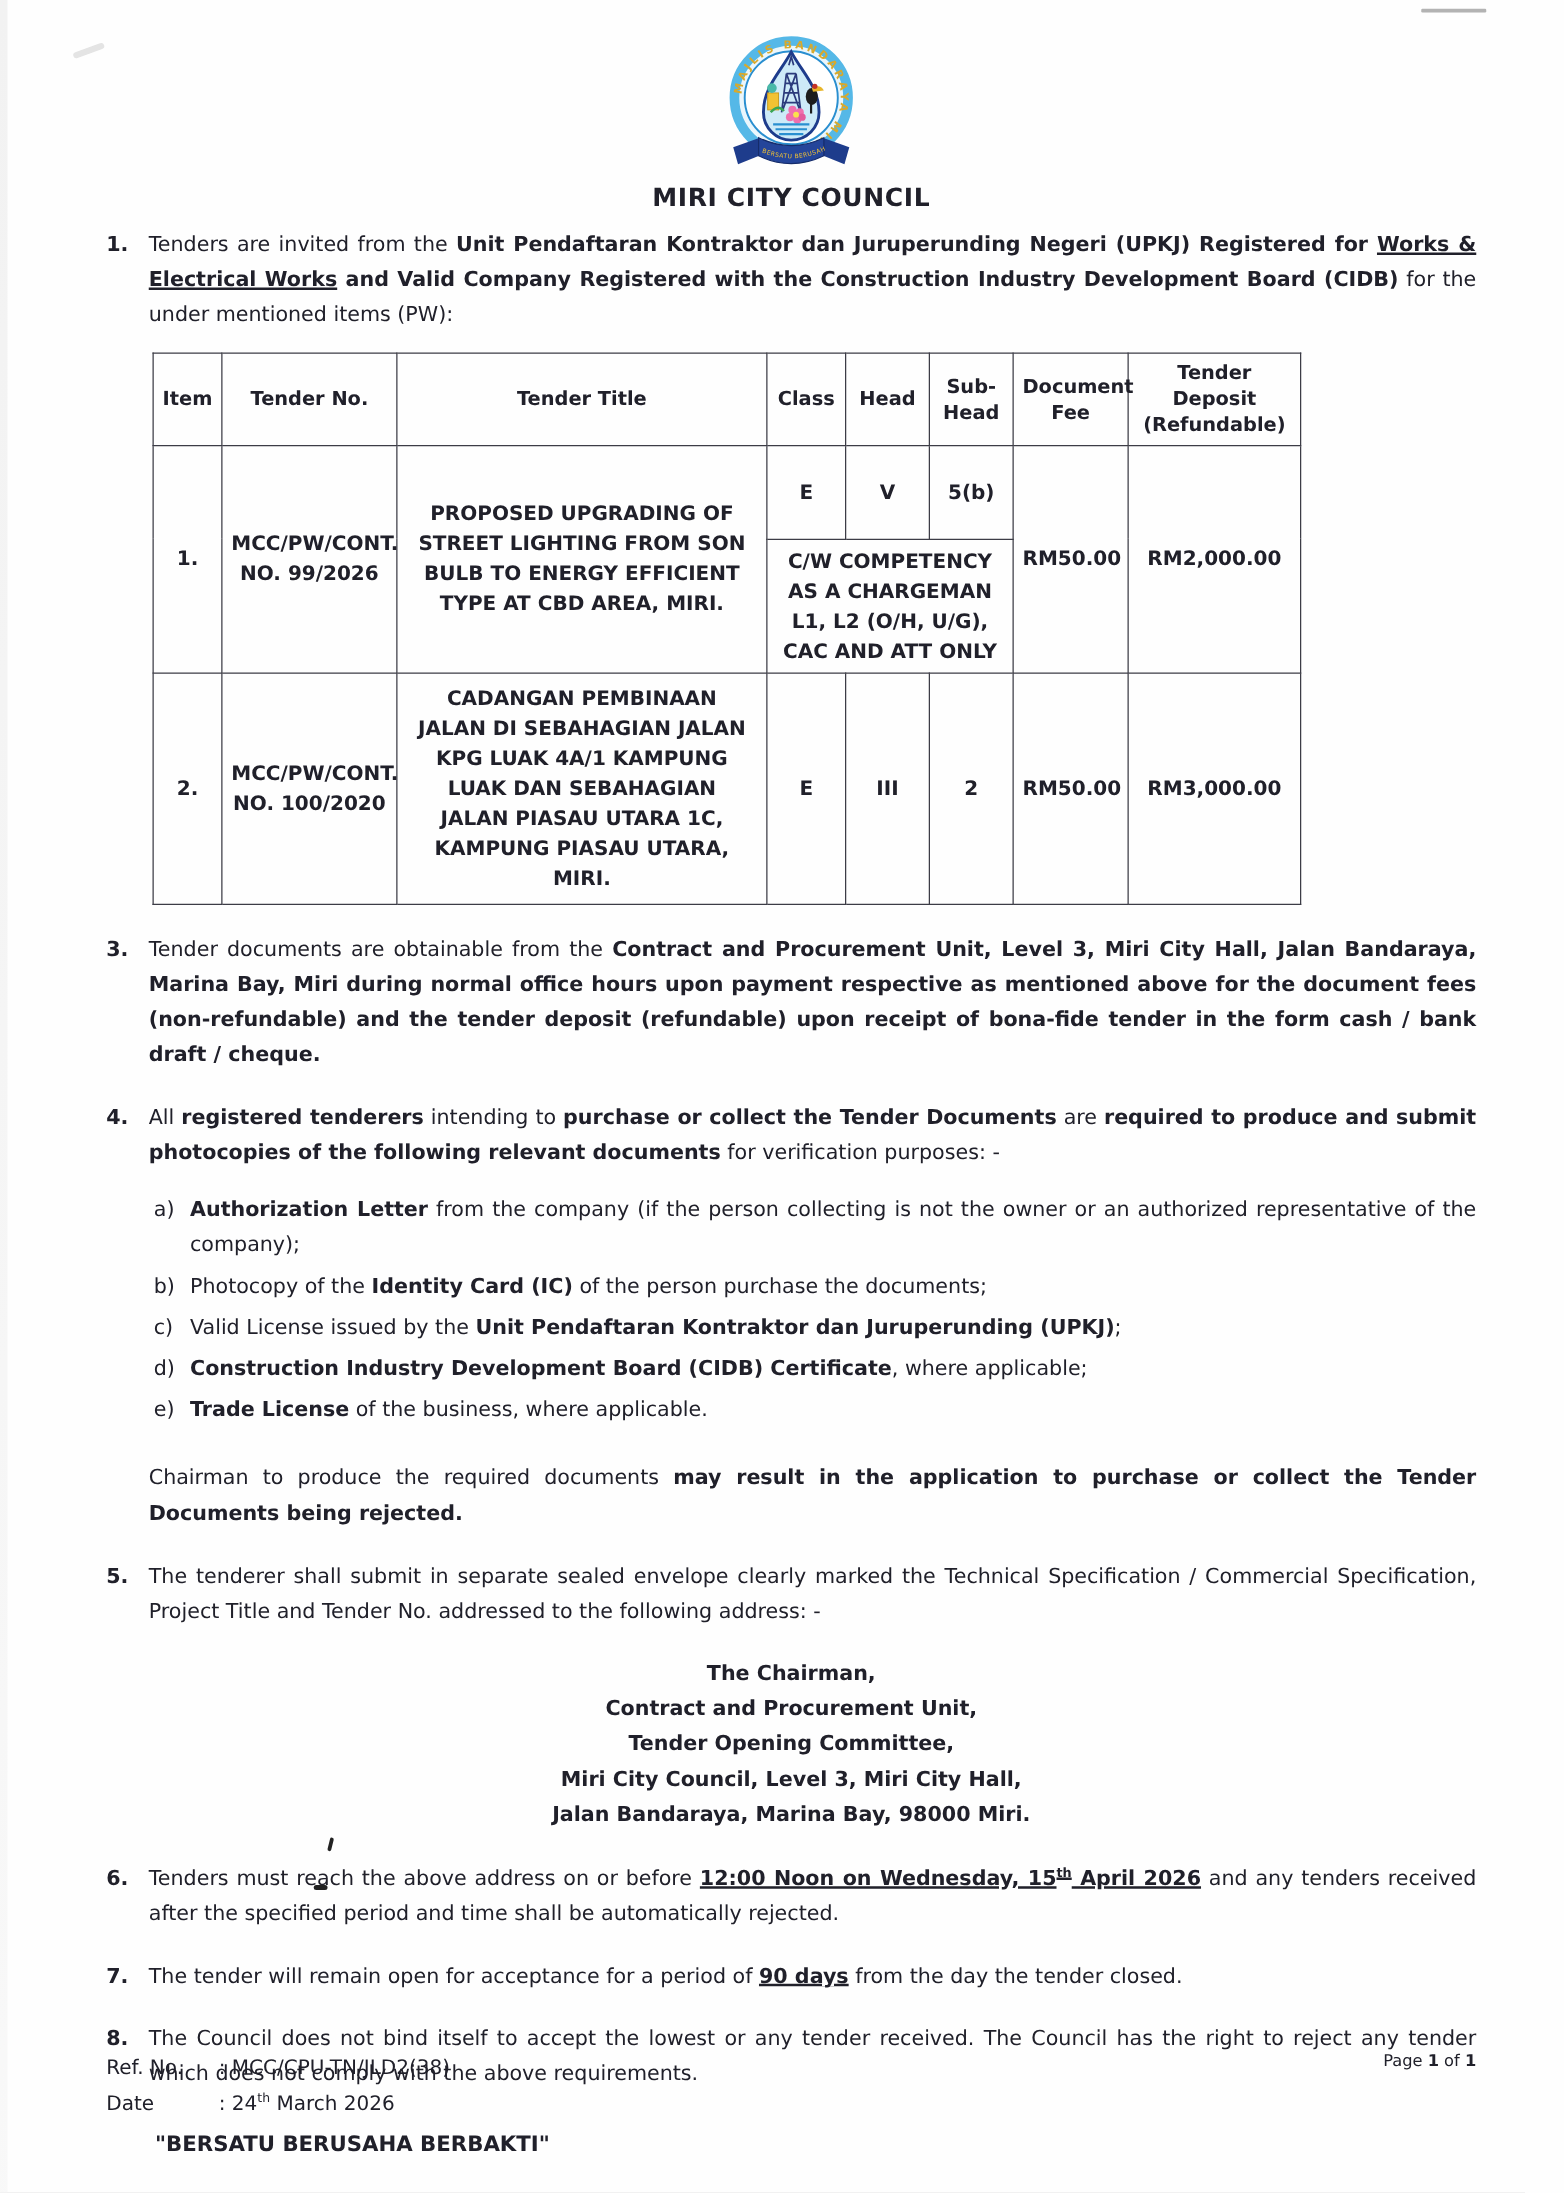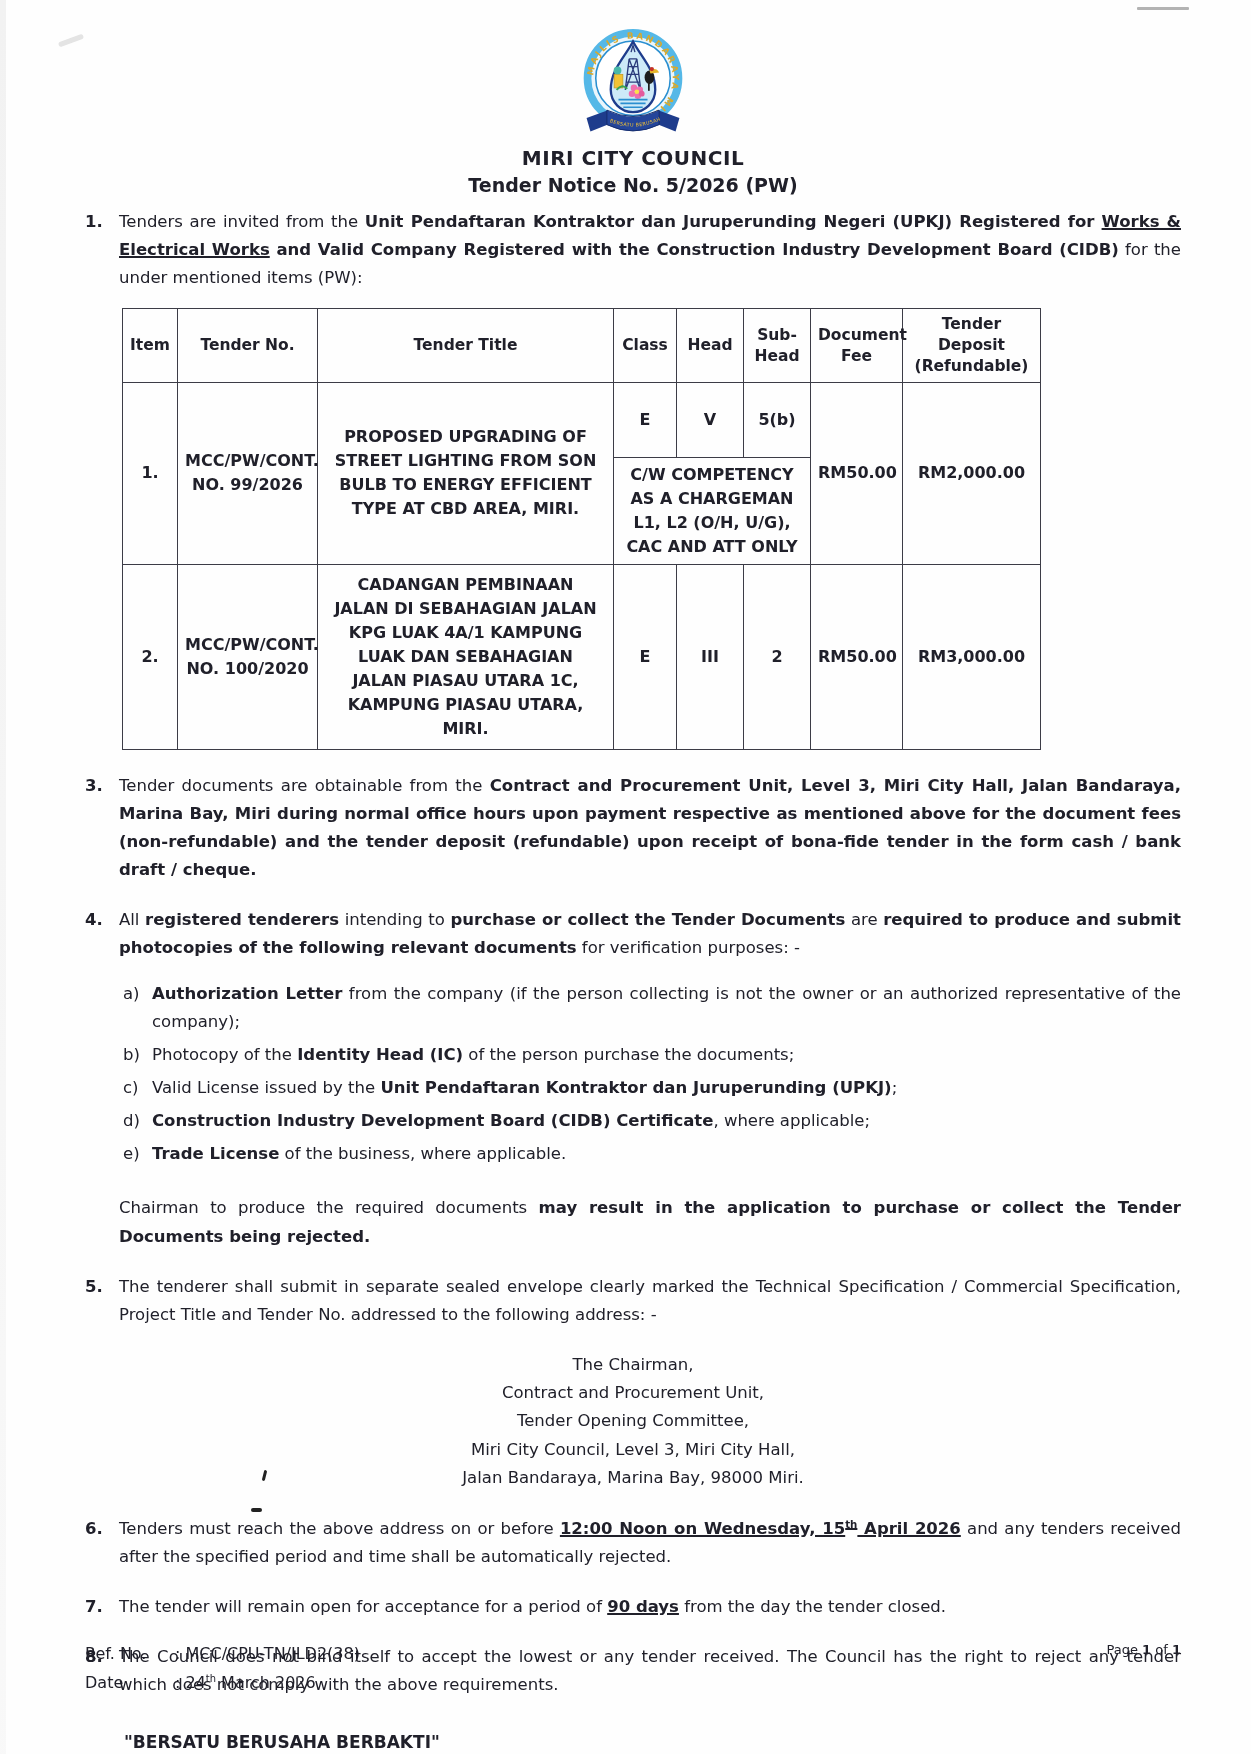--- a/index.html
+++ b/index.html
@@ -40,21 +40,21 @@
   .col-item{width:55px;}  .col-no{width:140px;} .col-title{width:296px;}
   .col-class{width:63px;} .col-head{width:67px;} .col-sub{width:67px;}
   .col-fee{width:92px;}   .col-dep{width:138px;}
   
   .sub-list{margin:18px 0 0 38px;}
   .sub-item{display:flex;font-size:16.5px;line-height:1.7;margin-top:5px;}
   .sub-label{flex:0 0 29px;}
   .sub-text{flex:1;text-align:justify;}
   .plain-para{font-size:16.5px;line-height:1.7;text-align:justify;margin:26px 0 0 34px;}
   
-  .address{ text-align:center;font-weight:400;font-size:16.5px;line-height:1.72;margin-top:22px;}
+  .address{ text-align:center;font-weight:700;font-size:16.5px;line-height:1.72;margin-top:22px;}
   
   .motto{margin:30px 0 0 39px;font-size:17px;font-weight:700;line-height:1.55;}
   .pen-mark-1{position:absolute;left:263px;top:1470px;width:3px;height:11px;background:#222;border-radius:2px;transform:rotate(14deg);}
   .pen-mark-2{position:absolute;left:251px;top:1508px;width:11px;height:4px;background:#222;border-radius:2px;}
   
   .footer{position:absolute;left:85px;right:70px;bottom:56px;display:flex;justify-content:space-between;align-items:flex-start;font-size:16px;}
   .ref-table{line-height:1.8;}
   .ref-row{display:flex;}
   .ref-label{width:90px;}
   .page-indicator{font-size:13px;margin-top:2px;}
@@ -111,21 +111,20 @@
       <g>
         <path d="M17,95 L39,87 L41,101 L21,109 Z" fill="#1e3c8c"></path>
         <path d="M113,95 L91,87 L89,101 L109,109 Z" fill="#1e3c8c"></path>
         <path d="M38,87 Q65,100 92,87 L92,102 Q65,115 38,102 Z" fill="#24459a" stroke="#152c6b" stroke-width="1"></path>
         <text font-size="5" fill="#f2c233" letter-spacing="0.4" font-family="DejaVu Sans, sans-serif">
           <textPath href="#ribbonPath" startOffset="5%">BERSATU BERUSAHA BERBAKTI</textPath>
         </text>
       </g>
     </svg>
     <div class="doc-title">MIRI CITY COUNCIL</div>
-    <div class="doc-subtitle">Tender Notice No. 5/2026 (PW)</div>
   </div>
 
   <div class="num-para" style="margin-top:12px;">
     <span class="num">1.</span>
     <span class="ptext"><span>Tenders are invited from the </span><span class="b">Unit Pendaftaran Kontraktor dan Juruperunding Negeri (UPKJ) Registered for </span><span class="b u">Works &amp; Electrical Works</span><span class="b"> and Valid Company Registered with the Construction Industry Development Board (CIDB)</span><span> for the under mentioned items (PW):</span></span>
   </div>
 
   <table class="tender-table">
     <colgroup>
       <col class="col-item">
@@ -184,21 +183,21 @@
     <span class="ptext"><span>All </span><span class="b">registered tenderers</span><span> intending to </span><span class="b">purchase or collect the Tender Documents</span><span> are </span><span class="b">required to produce and submit photocopies of the following relevant documents</span><span> for verification purposes: -</span></span>
   </div>
 
   <div class="sub-list">
     <div class="sub-item">
       <span class="sub-label">a)</span>
       <span class="sub-text"><span class="b">Authorization Letter</span><span> from the company (if the person collecting is not the owner or an authorized representative of the company);</span></span>
     </div>
     <div class="sub-item">
       <span class="sub-label">b)</span>
-      <span class="sub-text"><span>Photocopy of the </span><span class="b">Identity Head (IC)</span><span> of the person purchase the documents;</span></span>
+      <span class="sub-text"><span>Photocopy of the </span><span class="b">Identity Card (IC)</span><span> of the person purchase the documents;</span></span>
     </div>
     <div class="sub-item">
       <span class="sub-label">c)</span>
       <span class="sub-text"><span>Valid License issued by the </span><span class="b">Unit Pendaftaran Kontraktor dan Juruperunding (UPKJ)</span><span>;</span></span>
     </div>
     <div class="sub-item">
       <span class="sub-label">d)</span>
       <span class="sub-text"><span class="b">Construction Industry Development Board (CIDB) Certificate</span><span>, where applicable;</span></span>
     </div>
     <div class="sub-item">

